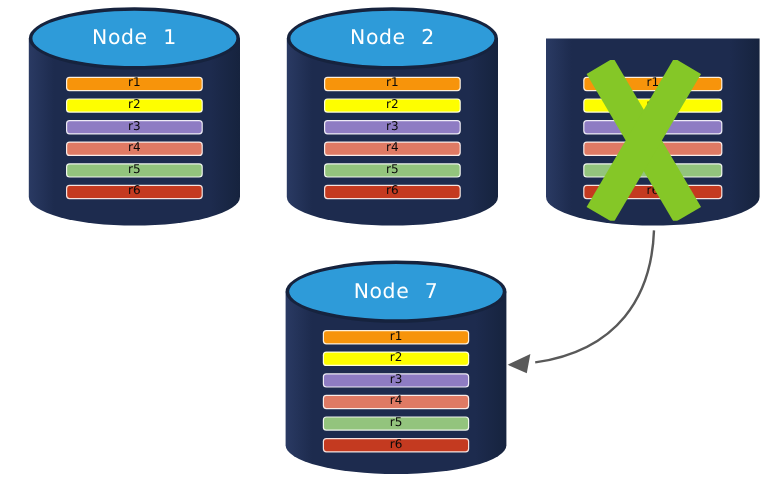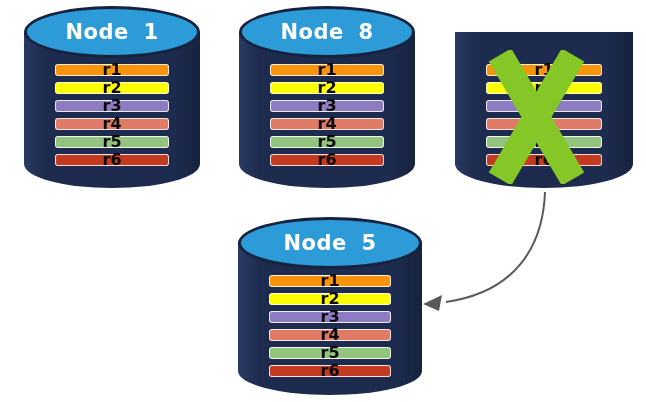--- a/index.html
+++ b/index.html
@@ -29,39 +29,39 @@
     position: absolute;
     top: 0; left: 0; right: 0; height: 52px;
     box-sizing: border-box;
     background: var(--top);
     border: 3px solid var(--outline);
     border-radius: 50%;
     display: flex; align-items: center; justify-content: center;
   }
   .cyl-title {
     color: var(--title);
-    font-weight: bold;
-    font-size: 21px;
+    font-weight: normal;
+    font-size: 17px;
     word-spacing: 7px;
     letter-spacing: 0.5px;
   }
 
   
   .bars { position: absolute; left: 31px; right: 31px; top: 58px; }
   .bar {
     box-sizing: border-box;
     height: 12px;
     margin-bottom: 6px;
     border: 1px solid rgba(255,255,255,0.85);
     border-radius: 3px;
     display: flex; align-items: center; justify-content: center;
   }
   .bar span {
-    font-size: 16px;
-    font-weight: bold;
+    font-size: 10px;
+    font-weight: normal;
     color: #0a0a0a;
     line-height: 10px;
   }
 
   
   .x-mark {
     position: absolute;
     left: 33px; top: 44px;
     width: 97px; height: 134px;
   }
@@ -122,21 +122,21 @@
           <span>r4</span>
         </div>
         <div class="bar" style="background: rgb(147, 196, 125);">
           <span>r5</span>
         </div>
         <div class="bar" style="background: rgb(196, 58, 32);">
           <span>r6</span>
         </div>
       </div>
       <div class="cyl-top">
-        <span class="cyl-title">Node 8</span>
+        <span class="cyl-title">Node 2</span>
       </div>
     </div>
     <div class="cylinder pos-3">
       <div class="cyl-body"></div>
       <div class="bars">
         <div class="bar" style="background: rgb(247, 148, 11);">
           <span>r1</span>
         </div>
         <div class="bar" style="background: rgb(254, 254, 0);">
           <span>r2</span>
@@ -175,16 +175,16 @@
           <span>r4</span>
         </div>
         <div class="bar" style="background: rgb(147, 196, 125);">
           <span>r5</span>
         </div>
         <div class="bar" style="background: rgb(196, 58, 32);">
           <span>r6</span>
         </div>
       </div>
       <div class="cyl-top">
-        <span class="cyl-title">Node 5</span>
+        <span class="cyl-title">Node 7</span>
       </div>
     </div>
   </div>
 
 </body></html>

